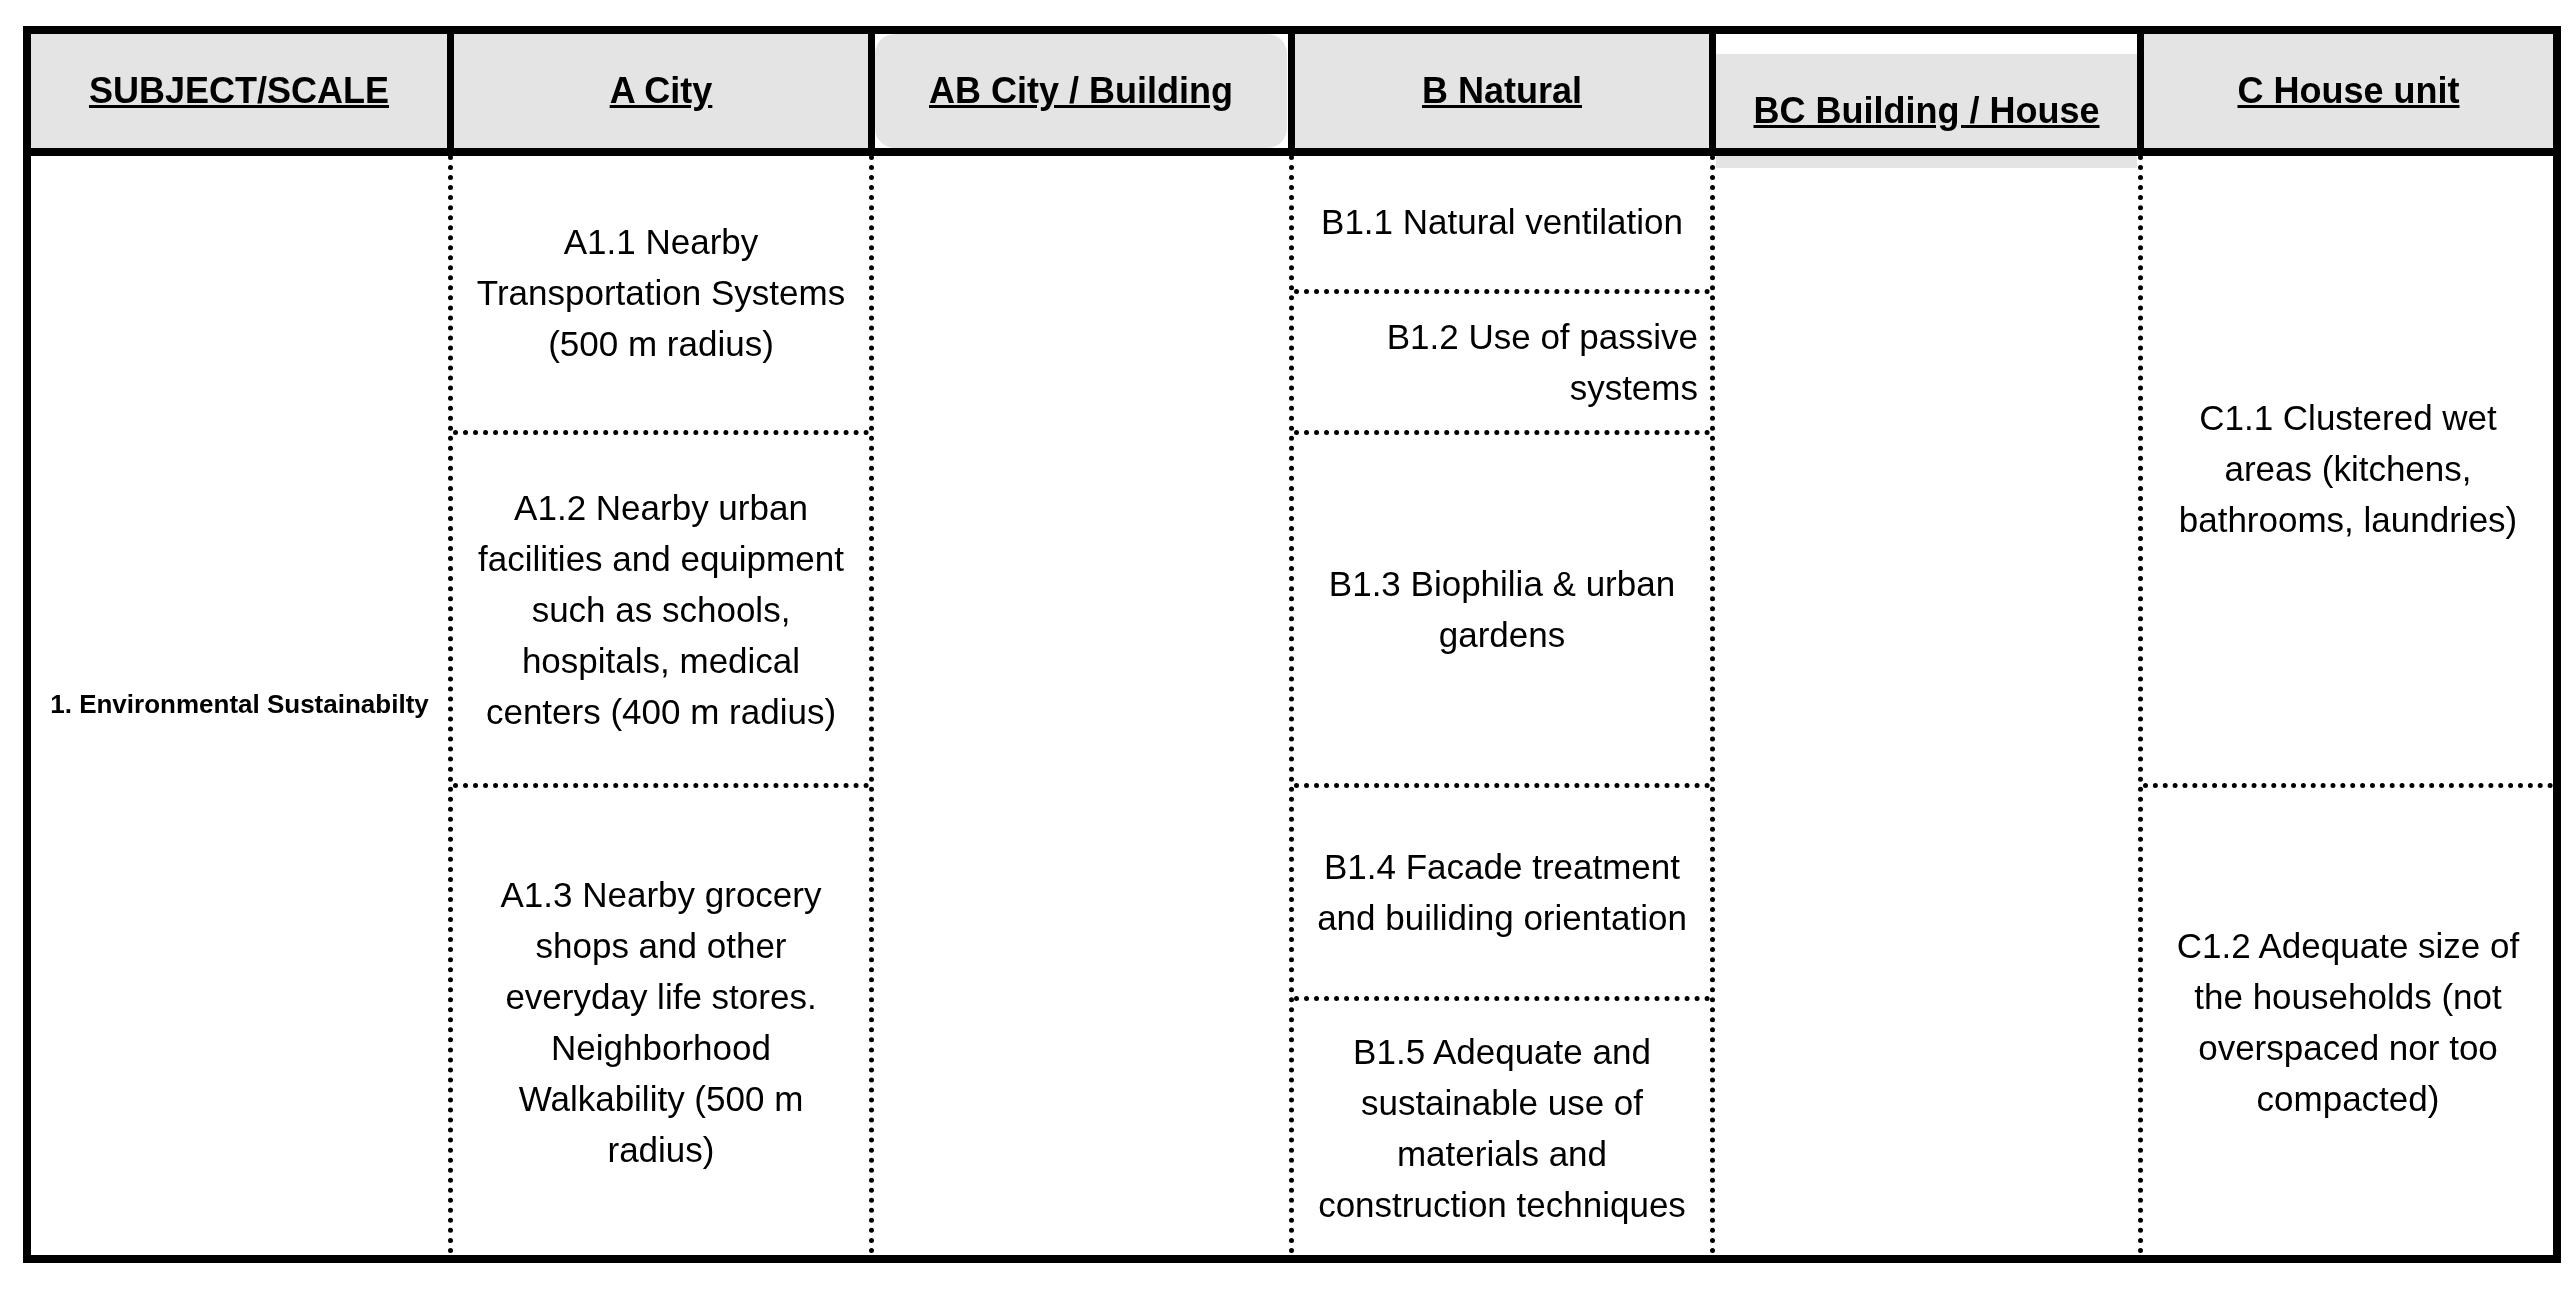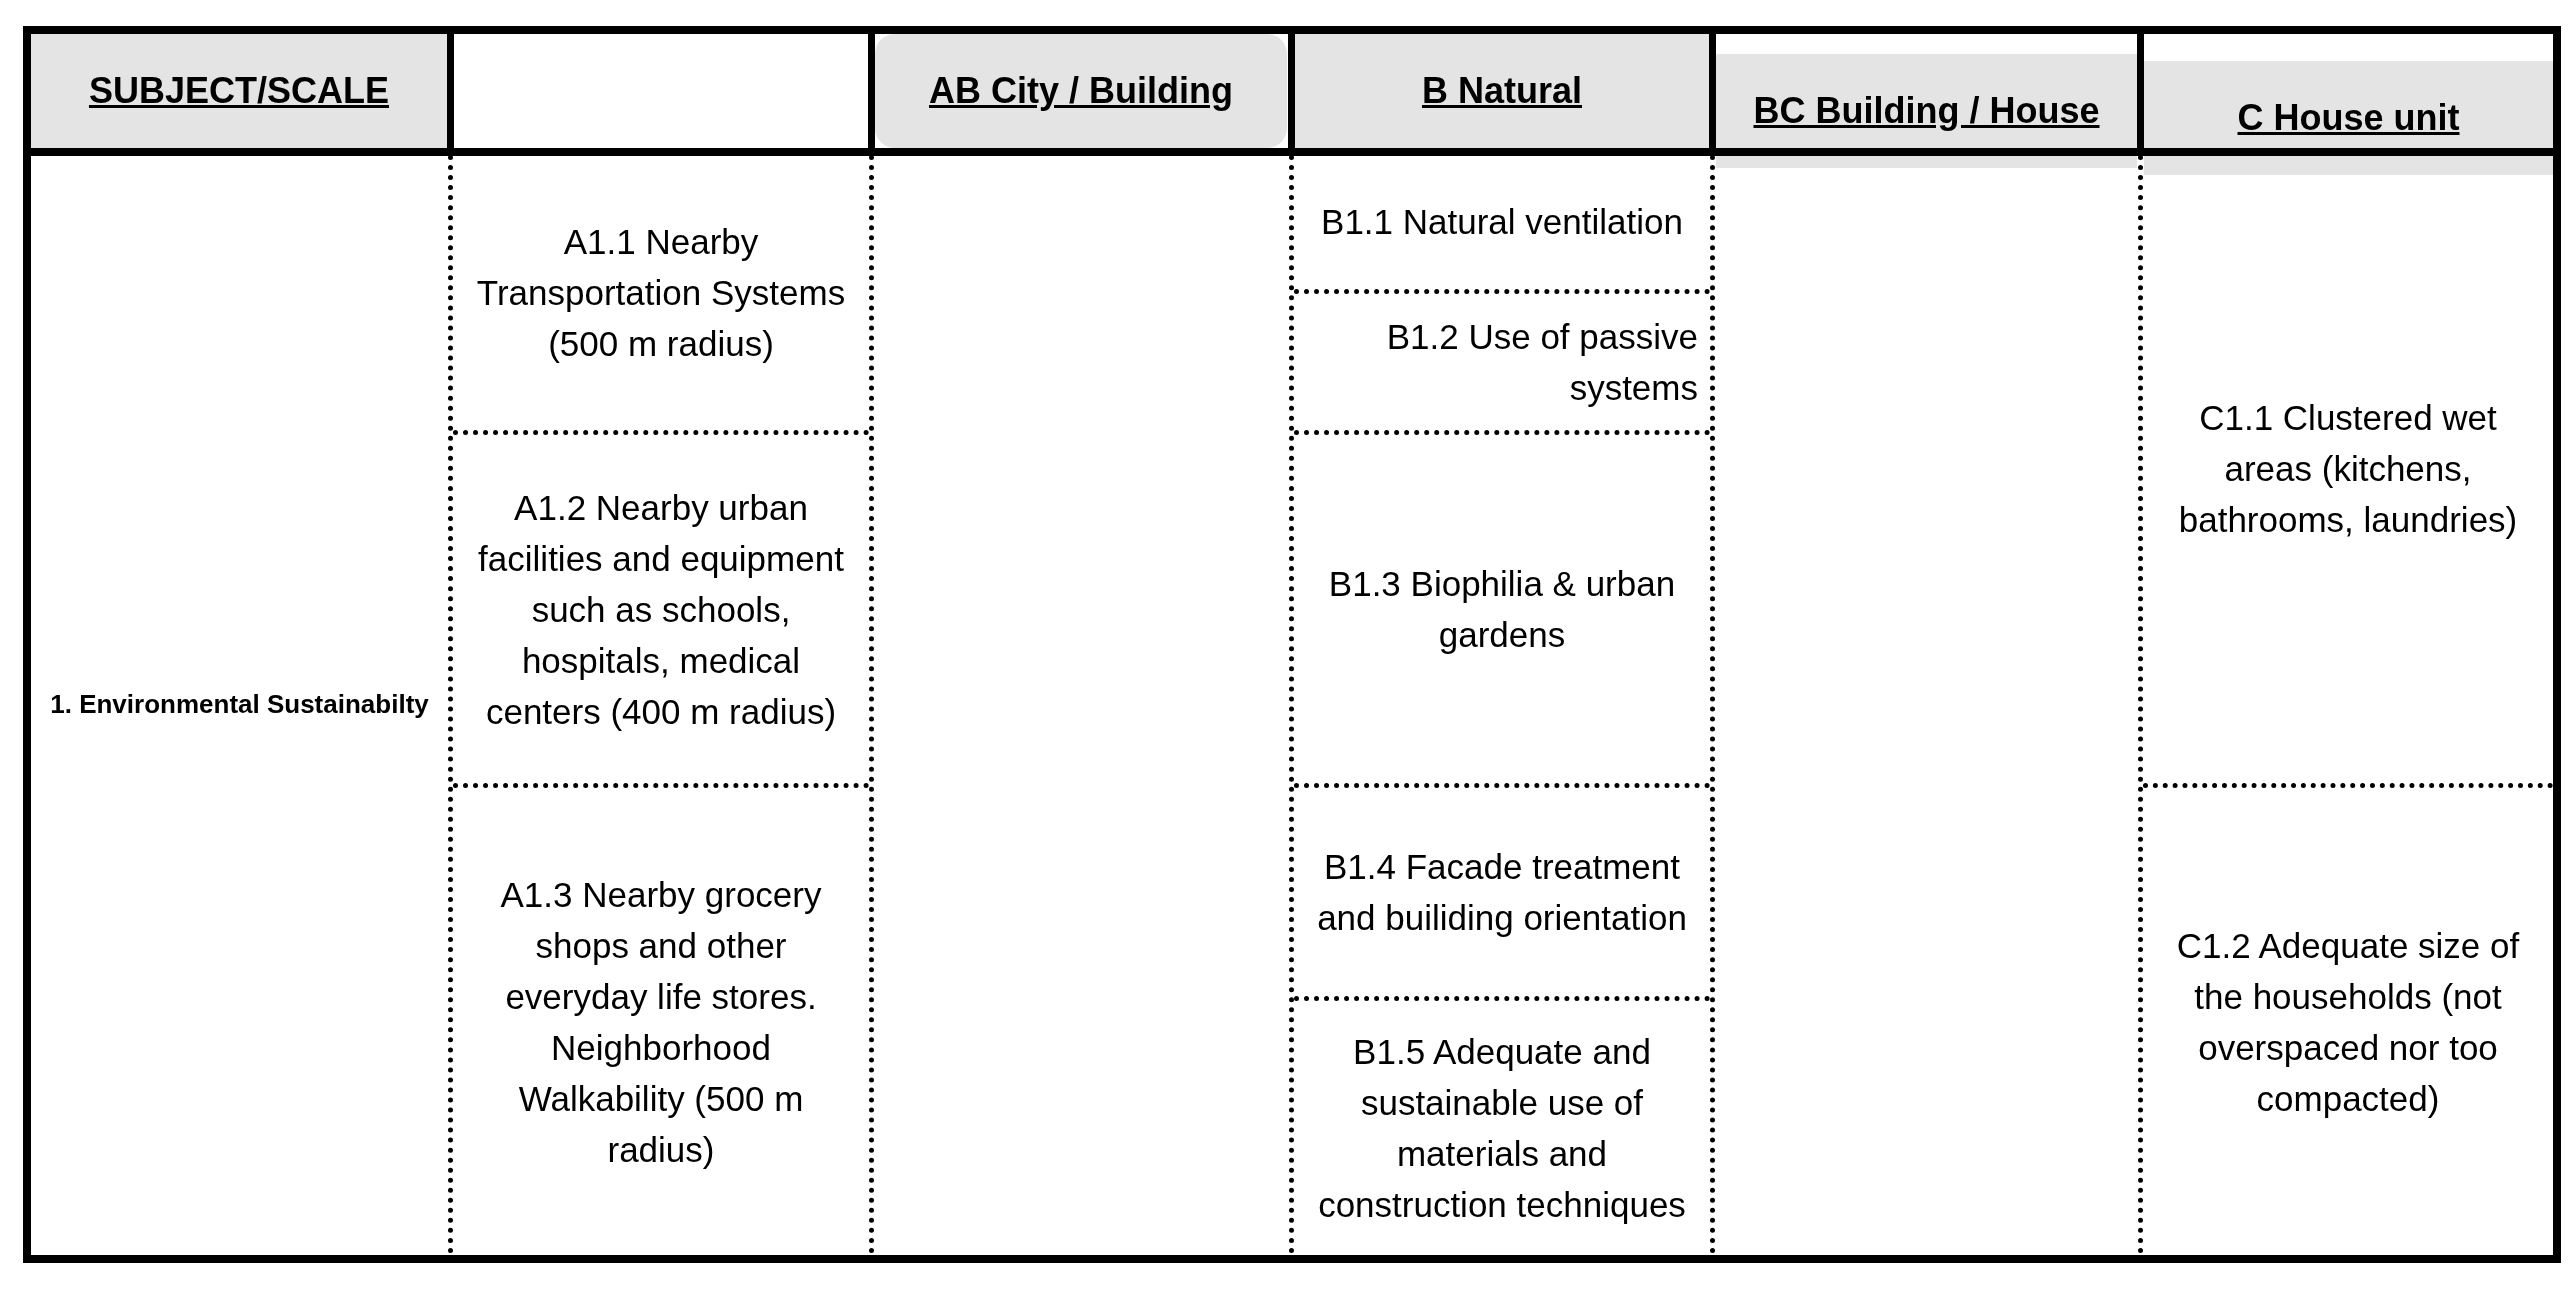--- a/index.html
+++ b/index.html
@@ -19,24 +19,25 @@
           text-align:center; font-size:35px; line-height:51px; box-sizing:border-box;
           padding:0 12px; }
   .subject { font-weight:bold; font-size:26px; line-height:51px; }
 </style>
 </head>
 <body>
 
 <div class="frame">
 
   <div class="hdr" style="left:0;width:416px;">SUBJECT/SCALE</div>
+  <div class="hdr" style="left:423px;width:414px;">A City</div>
   <div class="hdr" style="left:844px;width:412px;border-radius:20px;">AB City / Building</div>
   <div class="hdr" style="left:1264px;width:414px;">B Natural</div>
   <div class="hdr" style="left:1685px;width:421px;margin-top:20px;">BC Building / House</div>
-  <div class="hdr" style="left:2113px;width:409px;margin-top:27px;">C House unit</div>
+  <div class="hdr" style="left:2113px;width:409px;">C House unit</div>
 
   <div class="vsolid" style="left:416px;"></div>
   <div class="vsolid" style="left:837px;"></div>
   <div class="vsolid" style="left:1257px;"></div>
   <div class="vsolid" style="left:1678px;"></div>
   <div class="vsolid" style="left:2106px;"></div>
   <div class="hdr-line"></div>
 
   <div class="vdot" style="left:417px;"></div>
   <div class="vdot" style="left:838px;"></div>

